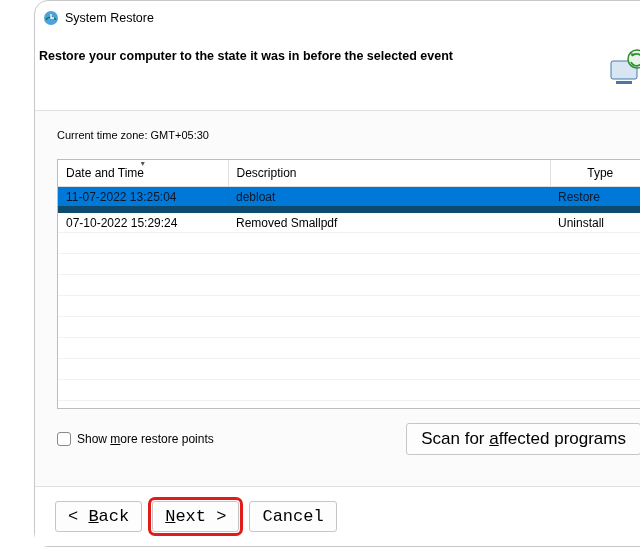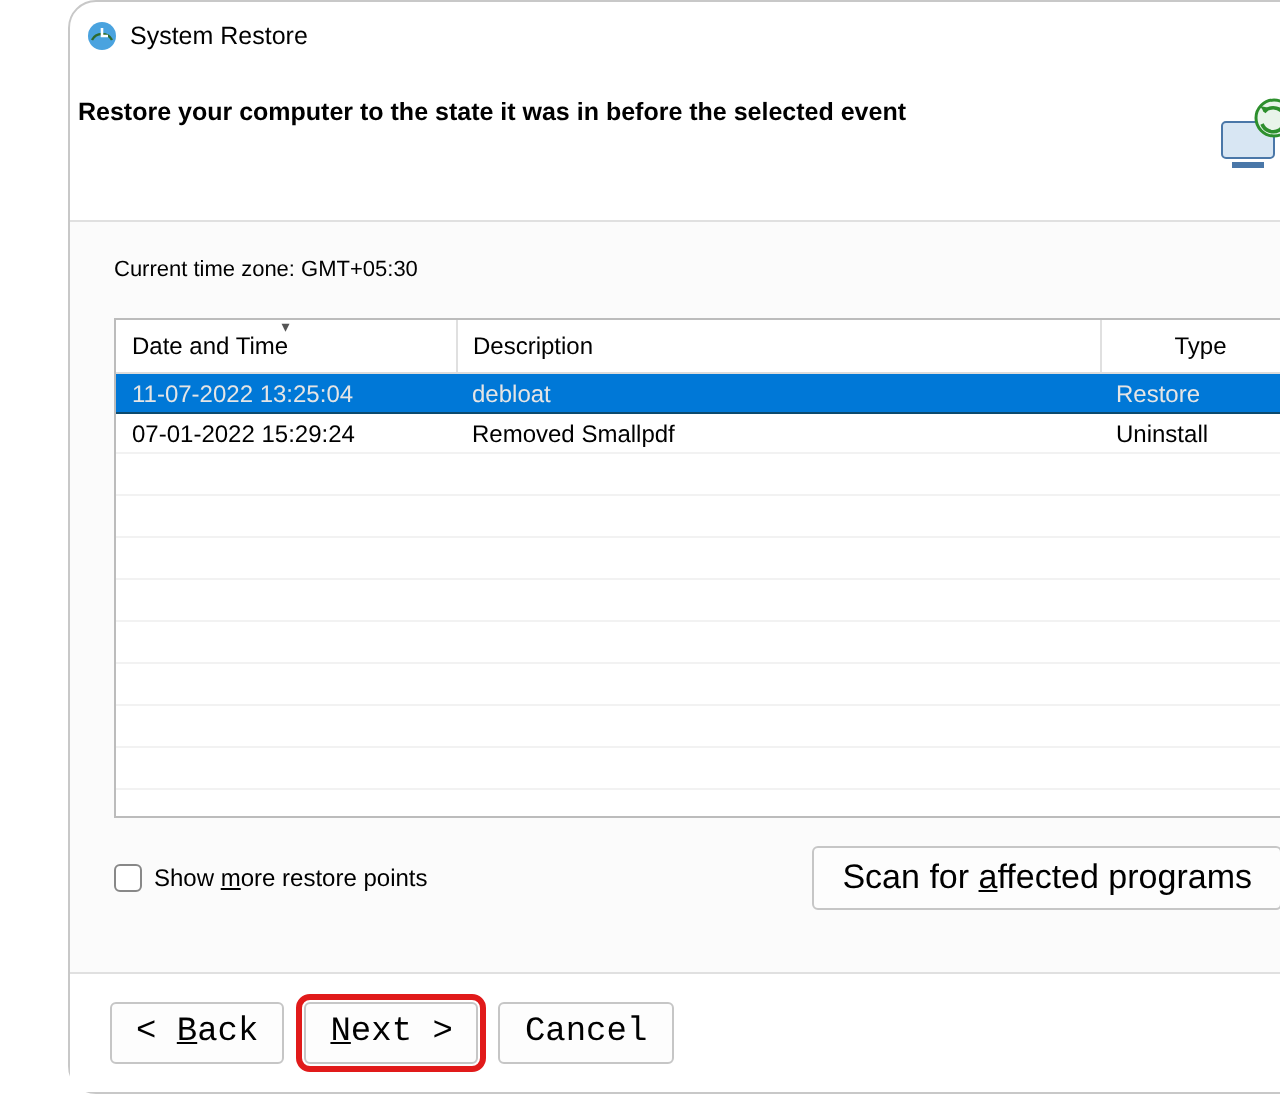--- a/index.html
+++ b/index.html
@@ -110,22 +110,22 @@
   tbody td {
     padding: 2.5px 8px;
     font-size: 12px;
     border-bottom: 1px solid #f2f2f2;
     white-space: nowrap;
     overflow: hidden;
     text-overflow: ellipsis;
   }
   tbody tr.selected td {
     background: #0078d7;
-    color: #e5e5e5;
-    border-bottom: 1px solid #0c4a6e;
+    color: #0f172a;
+    border-bottom: 7px solid #0c4a6e;
   }
   .filler-rows td {
     height: 21px;
     border-bottom: 1px solid #f2f2f2;
   }
   .options-row {
     display: flex;
     align-items: center;
     justify-content: space-between;
     padding: 14px 10px 16px 0;
@@ -225,21 +225,21 @@
             <th>Type</th>
           </tr>
         </thead>
         <tbody id="table-body">
         <tr class="selected">
               <td>11-07-2022 13:25:04</td>
               <td>debloat</td>
               <td>Restore</td>
             </tr>
             <tr>
-              <td>07-01-2022 15:29:24</td>
+              <td>07-10-2022 15:29:24</td>
               <td>Removed Smallpdf</td>
               <td>Uninstall</td>
             </tr>
             <tr class="filler-rows">
               <td>&nbsp;</td>
               <td>&nbsp;</td>
               <td>&nbsp;</td>
             </tr>
             <tr class="filler-rows">
               <td>&nbsp;</td>

